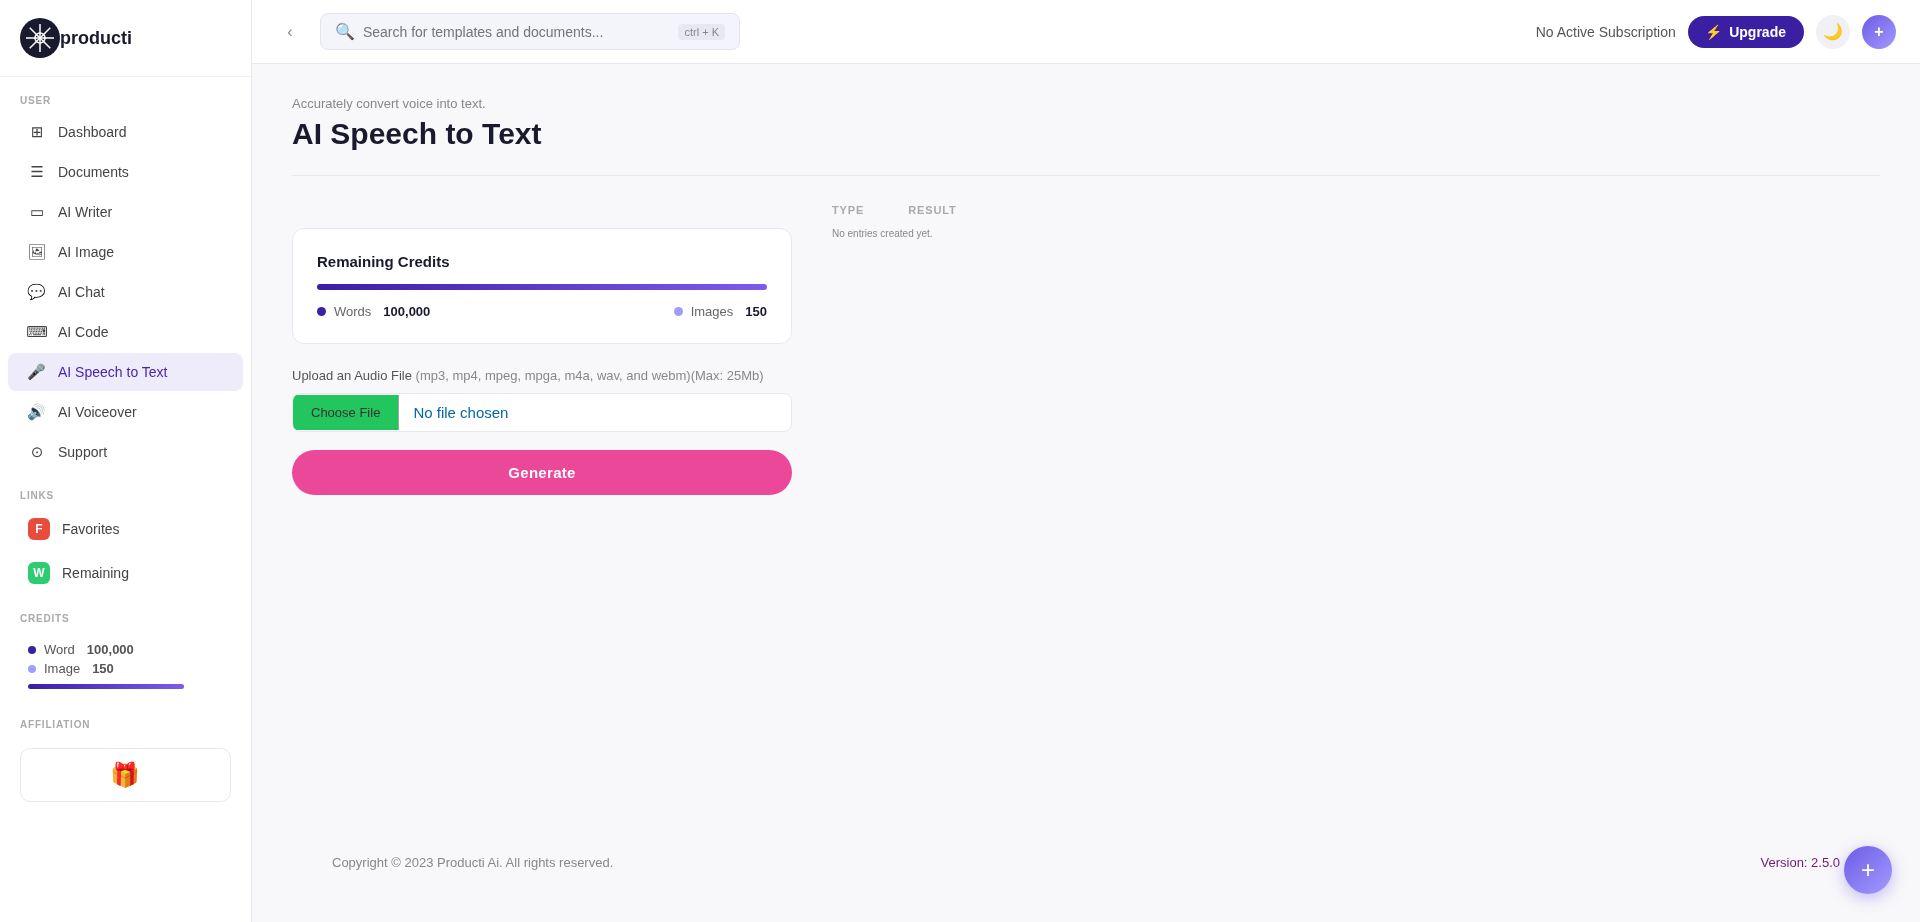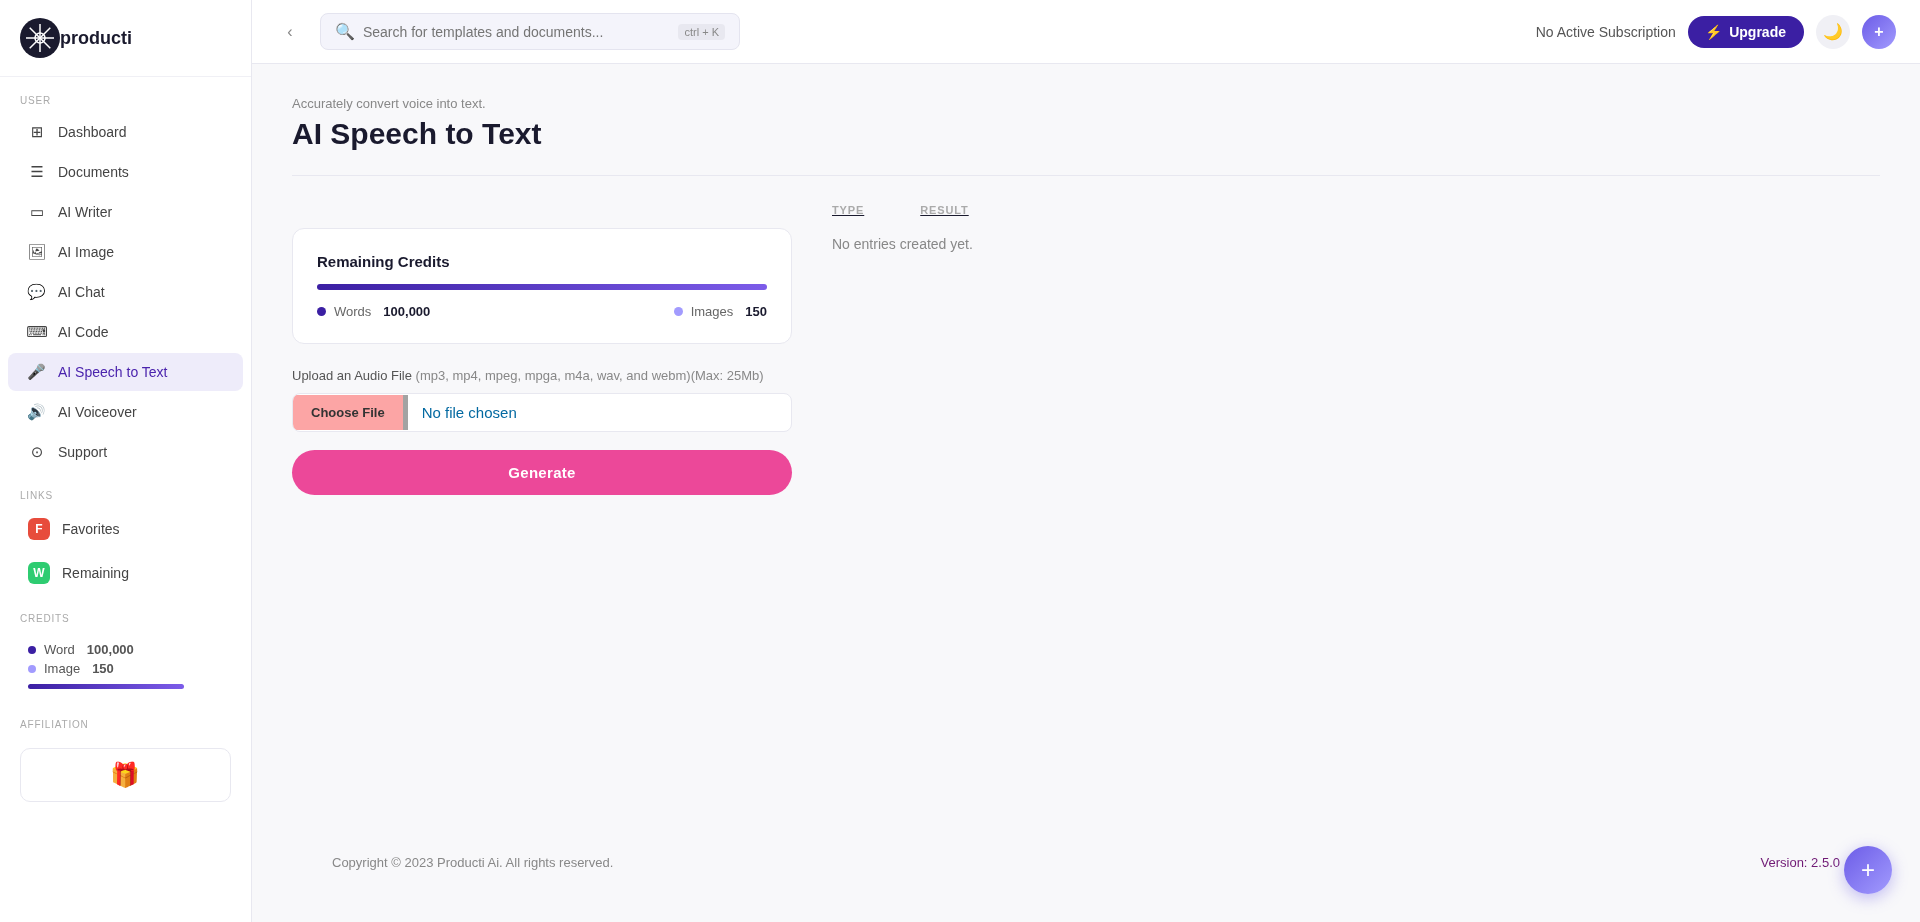--- a/index.html
+++ b/index.html
@@ -27,21 +27,21 @@
       width: 40px;
       height: 40px;
     }
     .logo-text {
       font-size: 18px;
       font-weight: 700;
       color: #1a1a2e;
     }
     .sidebar-section-label {
       font-size: 10px;
-      font-weight: 400;
+      font-weight: 700;
       color: #aaa;
       letter-spacing: 0.08em;
       padding: 18px 20px 6px 20px;
       text-transform: uppercase;
     }
     .sidebar-item {
       display: flex;
       align-items: center;
       gap: 12px;
       padding: 10px 20px;
@@ -222,28 +222,28 @@
     .file-input-wrapper {
       display: flex;
       align-items: center;
       border: 1px solid #e8e8f0;
       border-radius: 8px;
       overflow: hidden;
       margin-bottom: 18px;
       background: #fff;
     }
     .choose-file-btn {
-      background: #fca5a5;
+      background: #22c55e;
       border: none;
-      border-right: 5px solid #a3a3a3;
+      border-right: 1px solid #a3a3a3;
       padding: 10px 18px;
       font-size: 13px;
       cursor: pointer;
       color: #333;
-      font-weight: 700;
+      font-weight: 400;
     }
     .file-chosen-text {
       padding: 10px 14px;
       font-size: 15px;
       color: #0369a1;
     }
     .generate-btn {
       width: 100%;
       background: #ec4899;
       color: #fff;
@@ -252,33 +252,32 @@
       padding: 14px;
       font-size: 15px;
       font-weight: 700;
       cursor: pointer;
       letter-spacing: 0.02em;
     }
 
     
     .result-headers {
       display: flex;
-      gap: 56px;
-      margin-bottom: 12px;
-      text-decoration: underline;
+      gap: 44px;
+      margin-bottom: 4px;
     }
     .result-col-header {
       font-size: 11px;
       font-weight: 700;
       color: #aaa;
       letter-spacing: 0.08em;
       text-transform: uppercase;
     }
     .no-entries {
-      font-size: 14px;
+      font-size: 10px;
       color: #888;
       padding: 8px 0;
     }
 
     
     .footer {
       padding: 20px 40px;
       display: flex;
       justify-content: space-between;
       align-items: center;

